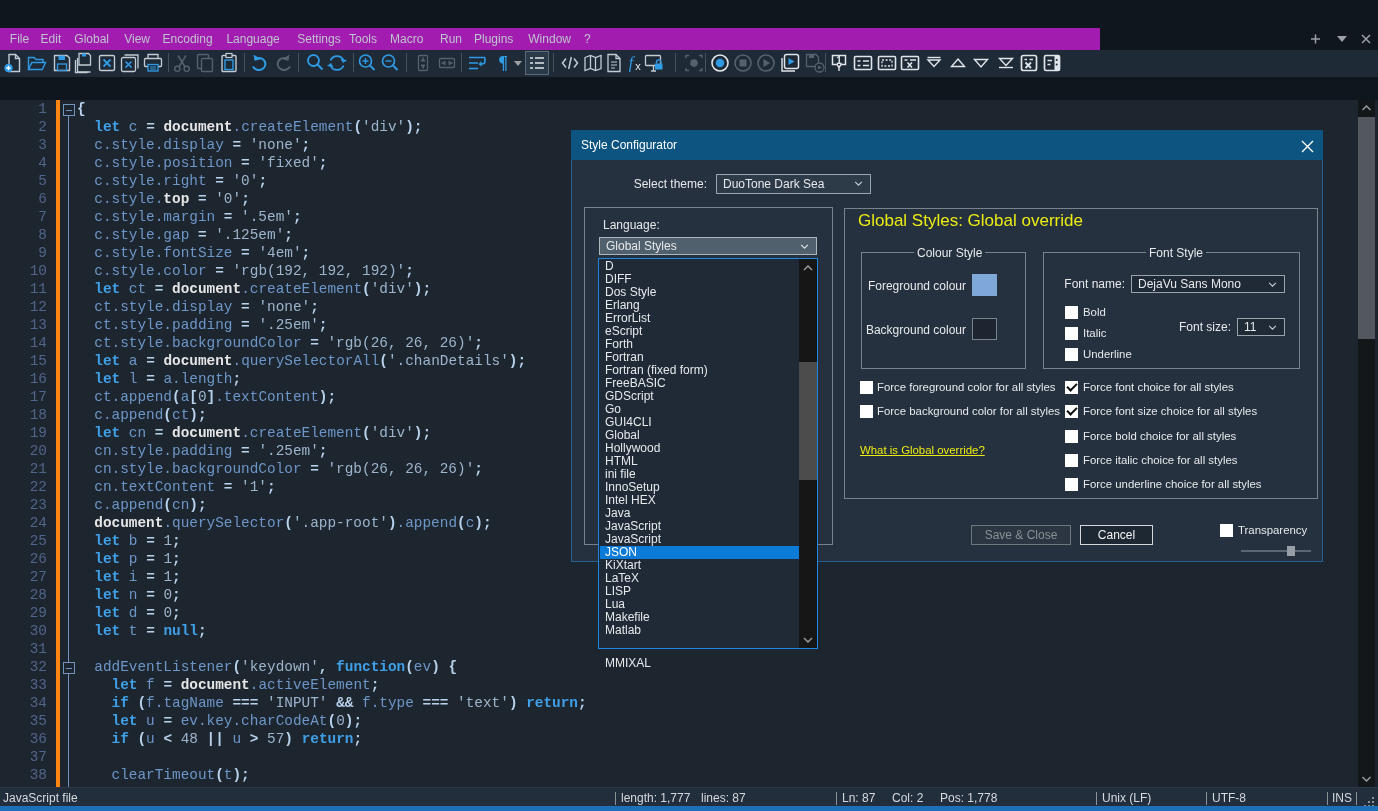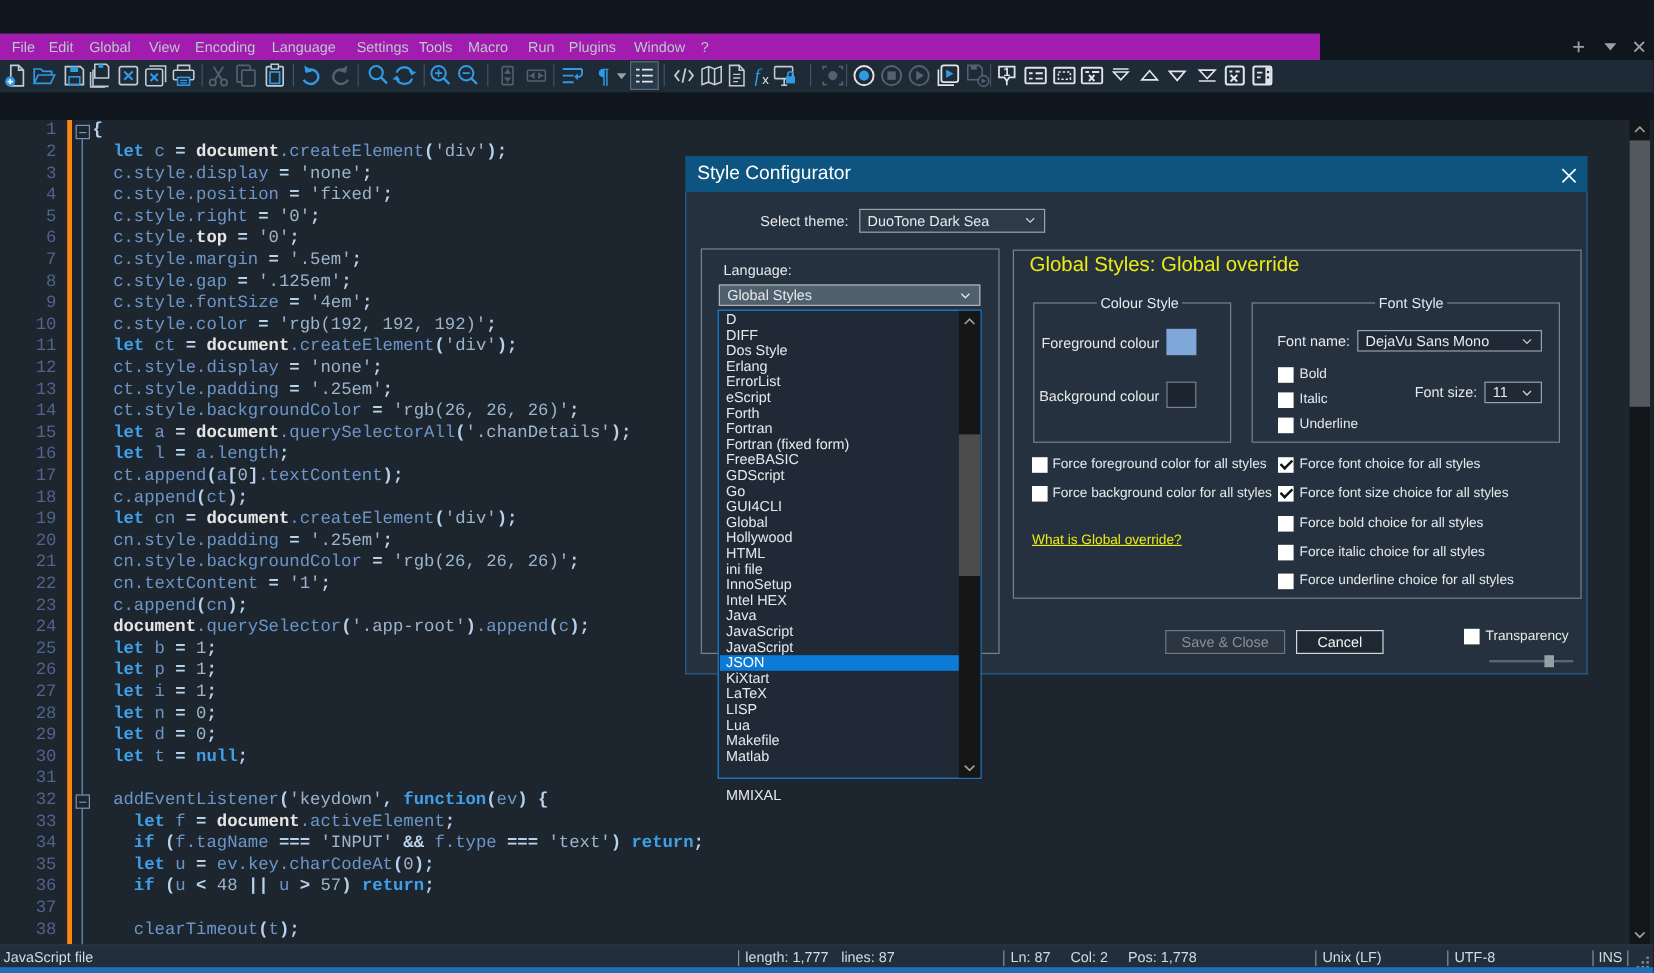--- a/index.html
+++ b/index.html
@@ -30,21 +30,21 @@
 #vscroll{position:absolute;left:1358px;top:0;width:17px;height:687px;background:#131719}
 #vthumb{position:absolute;left:1358px;top:17px;width:17px;height:222px;background:#53585e}
 #rightstrip{left:1375px;top:100px;width:3px;height:687px;background:#1a232e}
 #statusbar{left:0;top:787px;width:1378px;height:24px;background:#222e3b;border-top:1px solid #2c3845}
 .st{position:absolute;top:0;height:21px;line-height:21px;font-size:12px;color:#d5dadf;white-space:pre}
 .ssep{position:absolute;top:4px;width:1px;height:13px;background:#8a9298}
 #bluestrip{left:0;top:806px;width:1378px;height:5px;background:#1d70b8}
 
 #dialog{left:571px;top:130px;width:752px;height:432px}
 #dtitle{position:absolute;left:0;top:0;width:752px;height:30px;background:#0d5480}
-#dtitle span{position:absolute;left:10px;top:0;height:46px;line-height:30px;font-size:16px;color:#fff}
+#dtitle span{position:absolute;left:10px;top:0;height:46px;line-height:30px;font-size:12px;color:#fff}
 #dbody{position:absolute;left:0;top:30px;width:752px;height:402px;background:#25313e;border:1px solid #28618f;border-top:none}
 .dlab{position:absolute;font-size:12px;color:#e6e9ec;white-space:pre}
 .grpbox{position:absolute;border:1px solid #79838c}
 .grptitle{position:absolute;font-size:12px;color:#e6e9ec;background:#25313e;padding:0 3px;white-space:pre}
 .combo{position:absolute;border:1px solid #9aa4ad;background:#2d3a48}
 .combo .ct{position:absolute;left:6px;top:0;font-size:12px;color:#e6e9ec;white-space:pre}
 .chev{position:absolute;width:9px;height:5px}
 .cb{position:absolute;width:13px;height:13px;background:#fff}
 .cb.chk:after{content:"";position:absolute;left:2px;top:2px;width:8px;height:4px;border-left:2px solid #111;border-bottom:2px solid #111;transform:rotate(-45deg)}
 .cblab{position:absolute;font-size:11.4px;color:#e6e9ec;white-space:pre}

